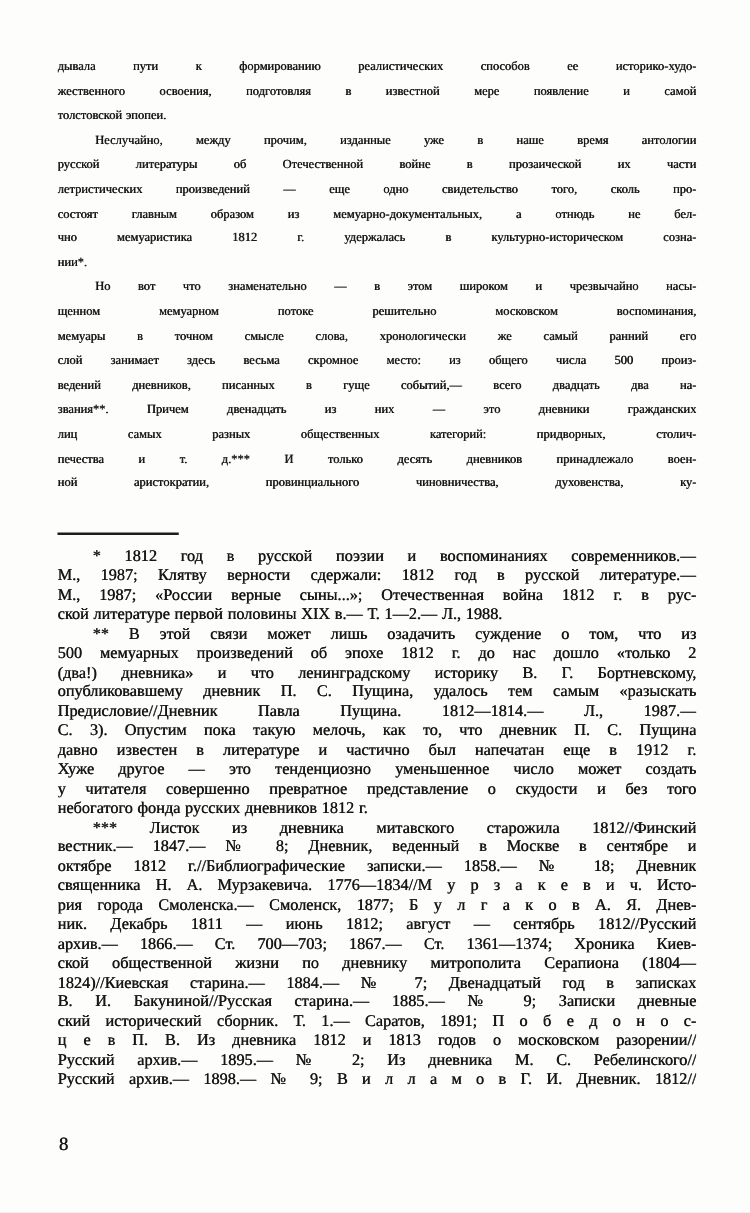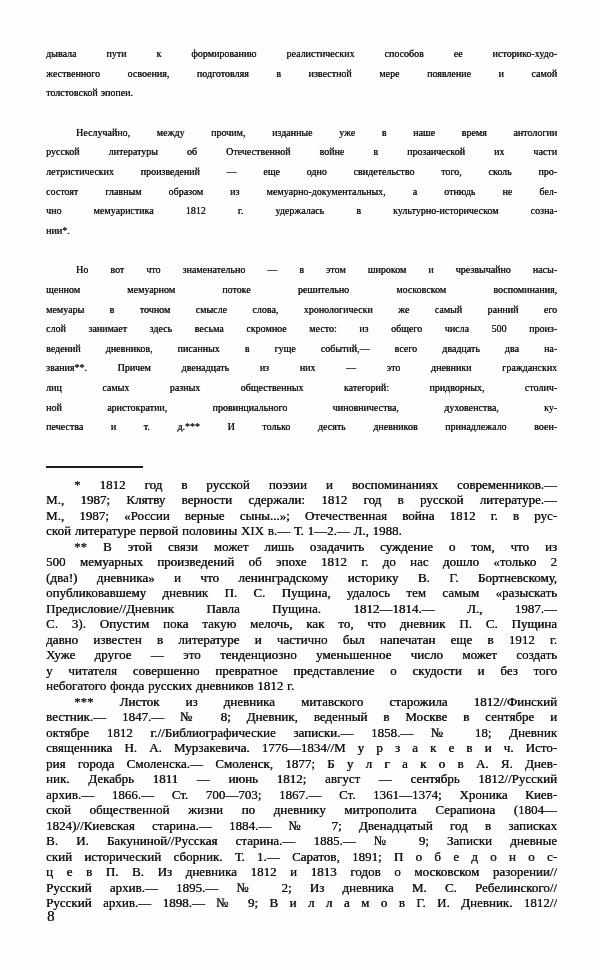--- a/index.html
+++ b/index.html
@@ -29,21 +29,21 @@
   }
   .line.no-just {
     text-align: left;
     text-align-last: left;
   }
   .body-line {
     font-size: 10px;
     height: 19.6px;
     line-height: 19.6px;
   }
-  .body-line.indent { padding-left: 30px; margin-top: 20px; }
+  .body-line.indent { padding-left: 30px; }
   .fn-line {
     font-size: 13px;
     height: 15.5px;
     line-height: 15.5px;
   }
   .fn-line.indent { padding-left: 28px; }
   .fn-rule {
     width: 97px;
     height: 2px;
     background: #1d1d1d;
@@ -77,22 +77,22 @@
           <div class="line body-line no-just">нии*.</div>
         </div>
         <div class="para">
           <div class="line body-line indent">Но вот что знаменательно — в этом широком и чрезвычайно насы-</div>
           <div class="line body-line">щенном мемуарном потоке решительно московском воспоминания,</div>
           <div class="line body-line">мемуары в точном смысле слова, хронологически же самый ранний его</div>
           <div class="line body-line">слой занимает здесь весьма скромное место: из общего числа 500 произ-</div>
           <div class="line body-line">ведений дневников, писанных в гуще событий,— всего двадцать два на-</div>
           <div class="line body-line">звания**. Причем двенадцать из них — это дневники гражданских</div>
           <div class="line body-line">лиц самых разных общественных категорий: придворных, столич-</div>
+          <div class="line body-line">печества и т. д.*** И только десять дневников принадлежало воен-</div>
           <div class="line body-line">ной аристократии, провинциального чиновничества, духовенства, ку-</div>
-          <div class="line body-line">печества и т. д.*** И только десять дневников принадлежало воен-</div>
         </div>
       </main>
     <div class="fn-rule"></div>
     <section id="footnotes">
         <div class="para">
           <div class="line fn-line indent">* 1812 год в русской поэзии и воспоминаниях современников.—</div>
           <div class="line fn-line">М., 1987; Клятву верности сдержали: 1812 год в русской литературе.—</div>
           <div class="line fn-line">М., 1987; «России верные сыны...»; Отечественная война 1812 г. в рус-</div>
           <div class="line fn-line no-just">ской литературе первой половины XIX в.— Т. 1—2.— Л., 1988.</div>
         </div>

